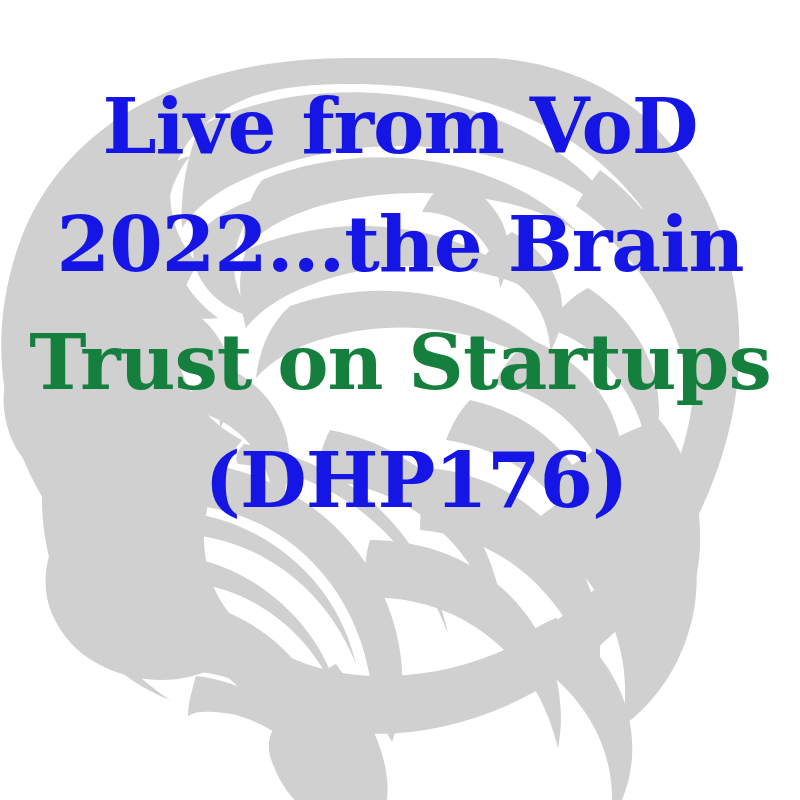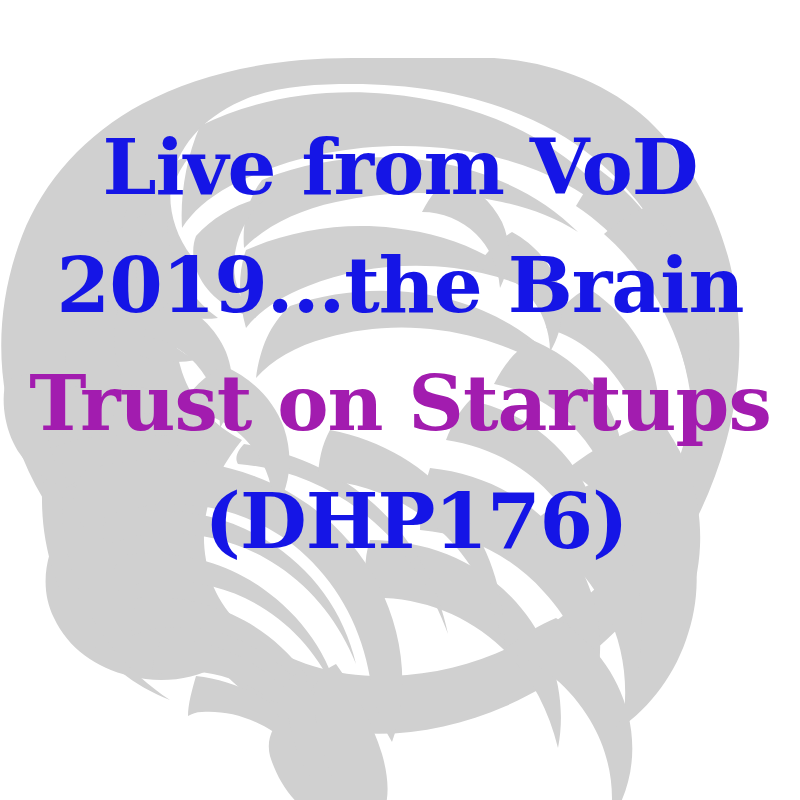--- a/index.html
+++ b/index.html
@@ -25,21 +25,21 @@
   #title-block {
     position: absolute;
     left: 0;
     top: 0;
     width: 800px;
     height: 800px;
     display: flex;
     flex-direction: column;
     align-items: center;
     justify-content: flex-start;
-    padding-top: 108px;
+    padding-top: 67px;
     box-sizing: border-box;
   }
   .title-line {
     font-family: "DejaVu Serif", serif;
     font-weight: bold;
     font-size: 76px;
     line-height: 118px;
     letter-spacing: -1px;
     color: #1515e6;
     white-space: nowrap;
@@ -213,18 +213,18 @@
 
       <path d="M688 520 C700 560 700 602 686 640 C672 680 646 712 612 734
                C632 702 642 666 642 628 C642 586 630 548 608 516
                C634 510 662 512 688 520 Z"></path>
 
     </g>
   </svg>
 
   <div id="title-block">
     <div class="title-line l1" style="color: rgb(21, 21, 230);">Live from VoD</div>
-    <div class="title-line l2" style="color: rgb(21, 21, 230);">2019...the Brain</div>
-    <div class="title-line l3" style="color: #a21caf;">Trust on Startups</div>
+    <div class="title-line l2" style="color: rgb(21, 21, 230);">2022...the Brain</div>
+    <div class="title-line l3" style="color: #15803d;">Trust on Startups</div>
     <div class="title-line l4" style="color: rgb(21, 21, 230);">(DHP176)</div>
   </div>
 
 </div>
 
 </body></html>

